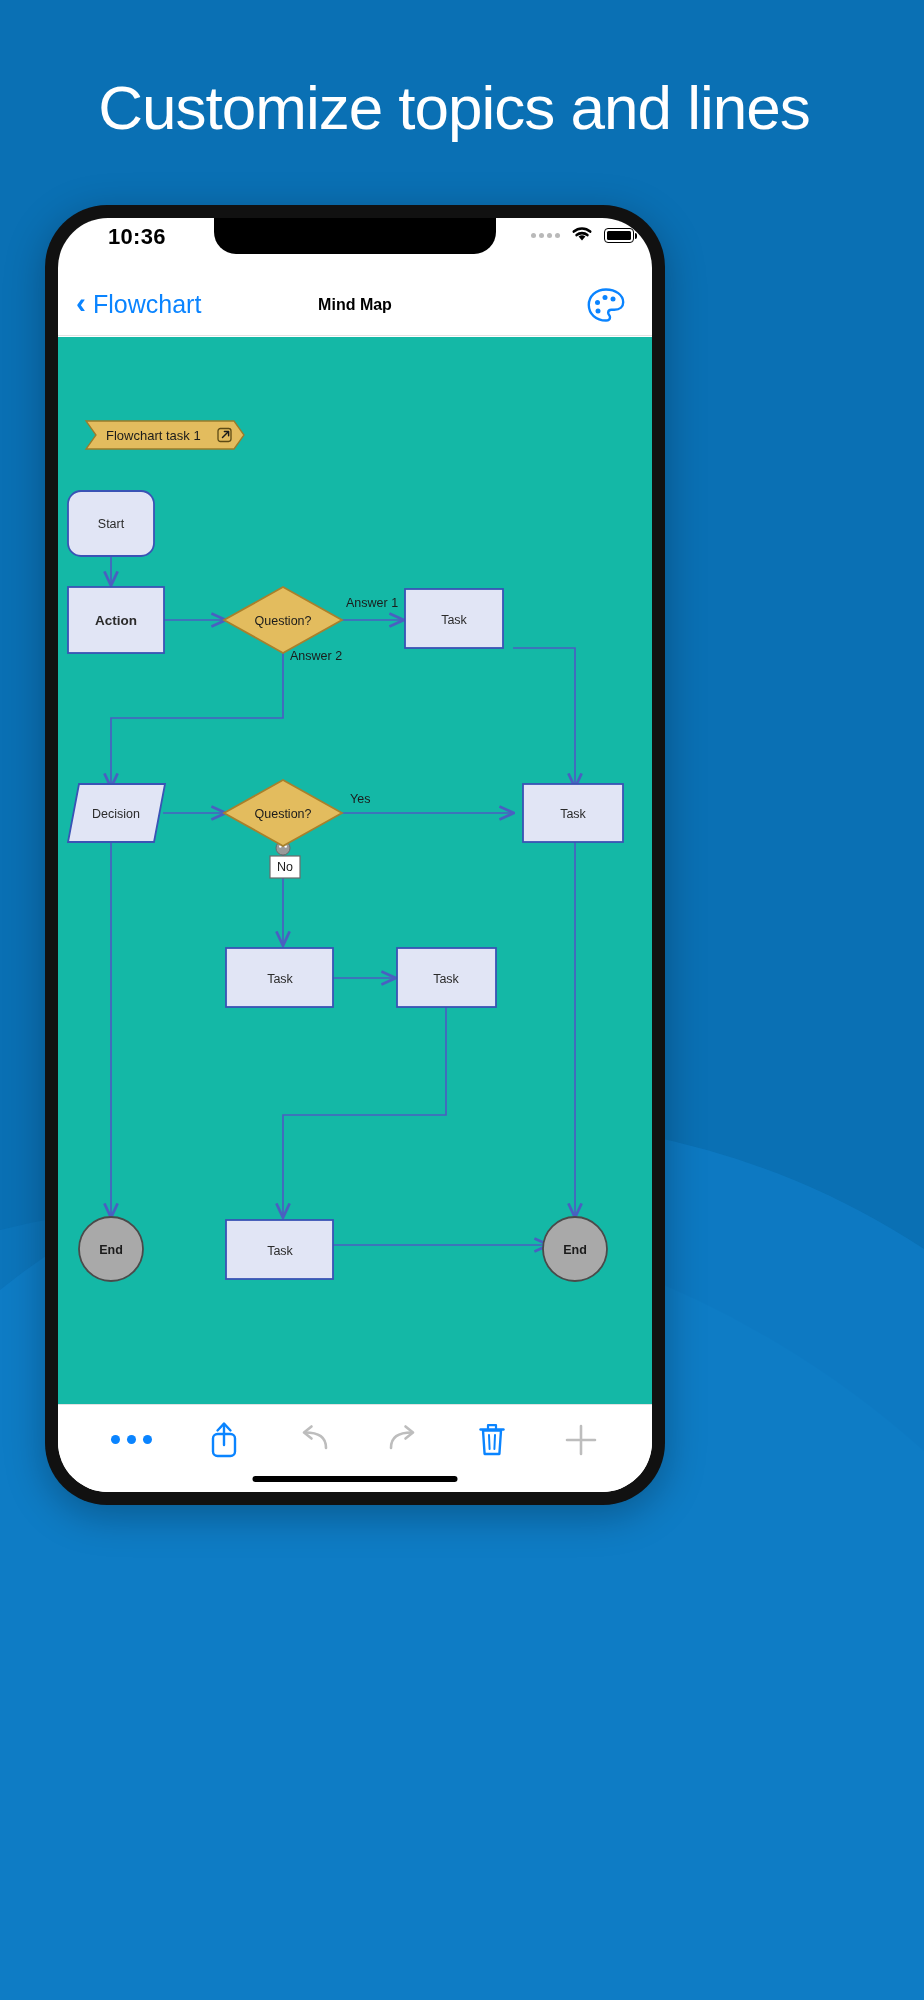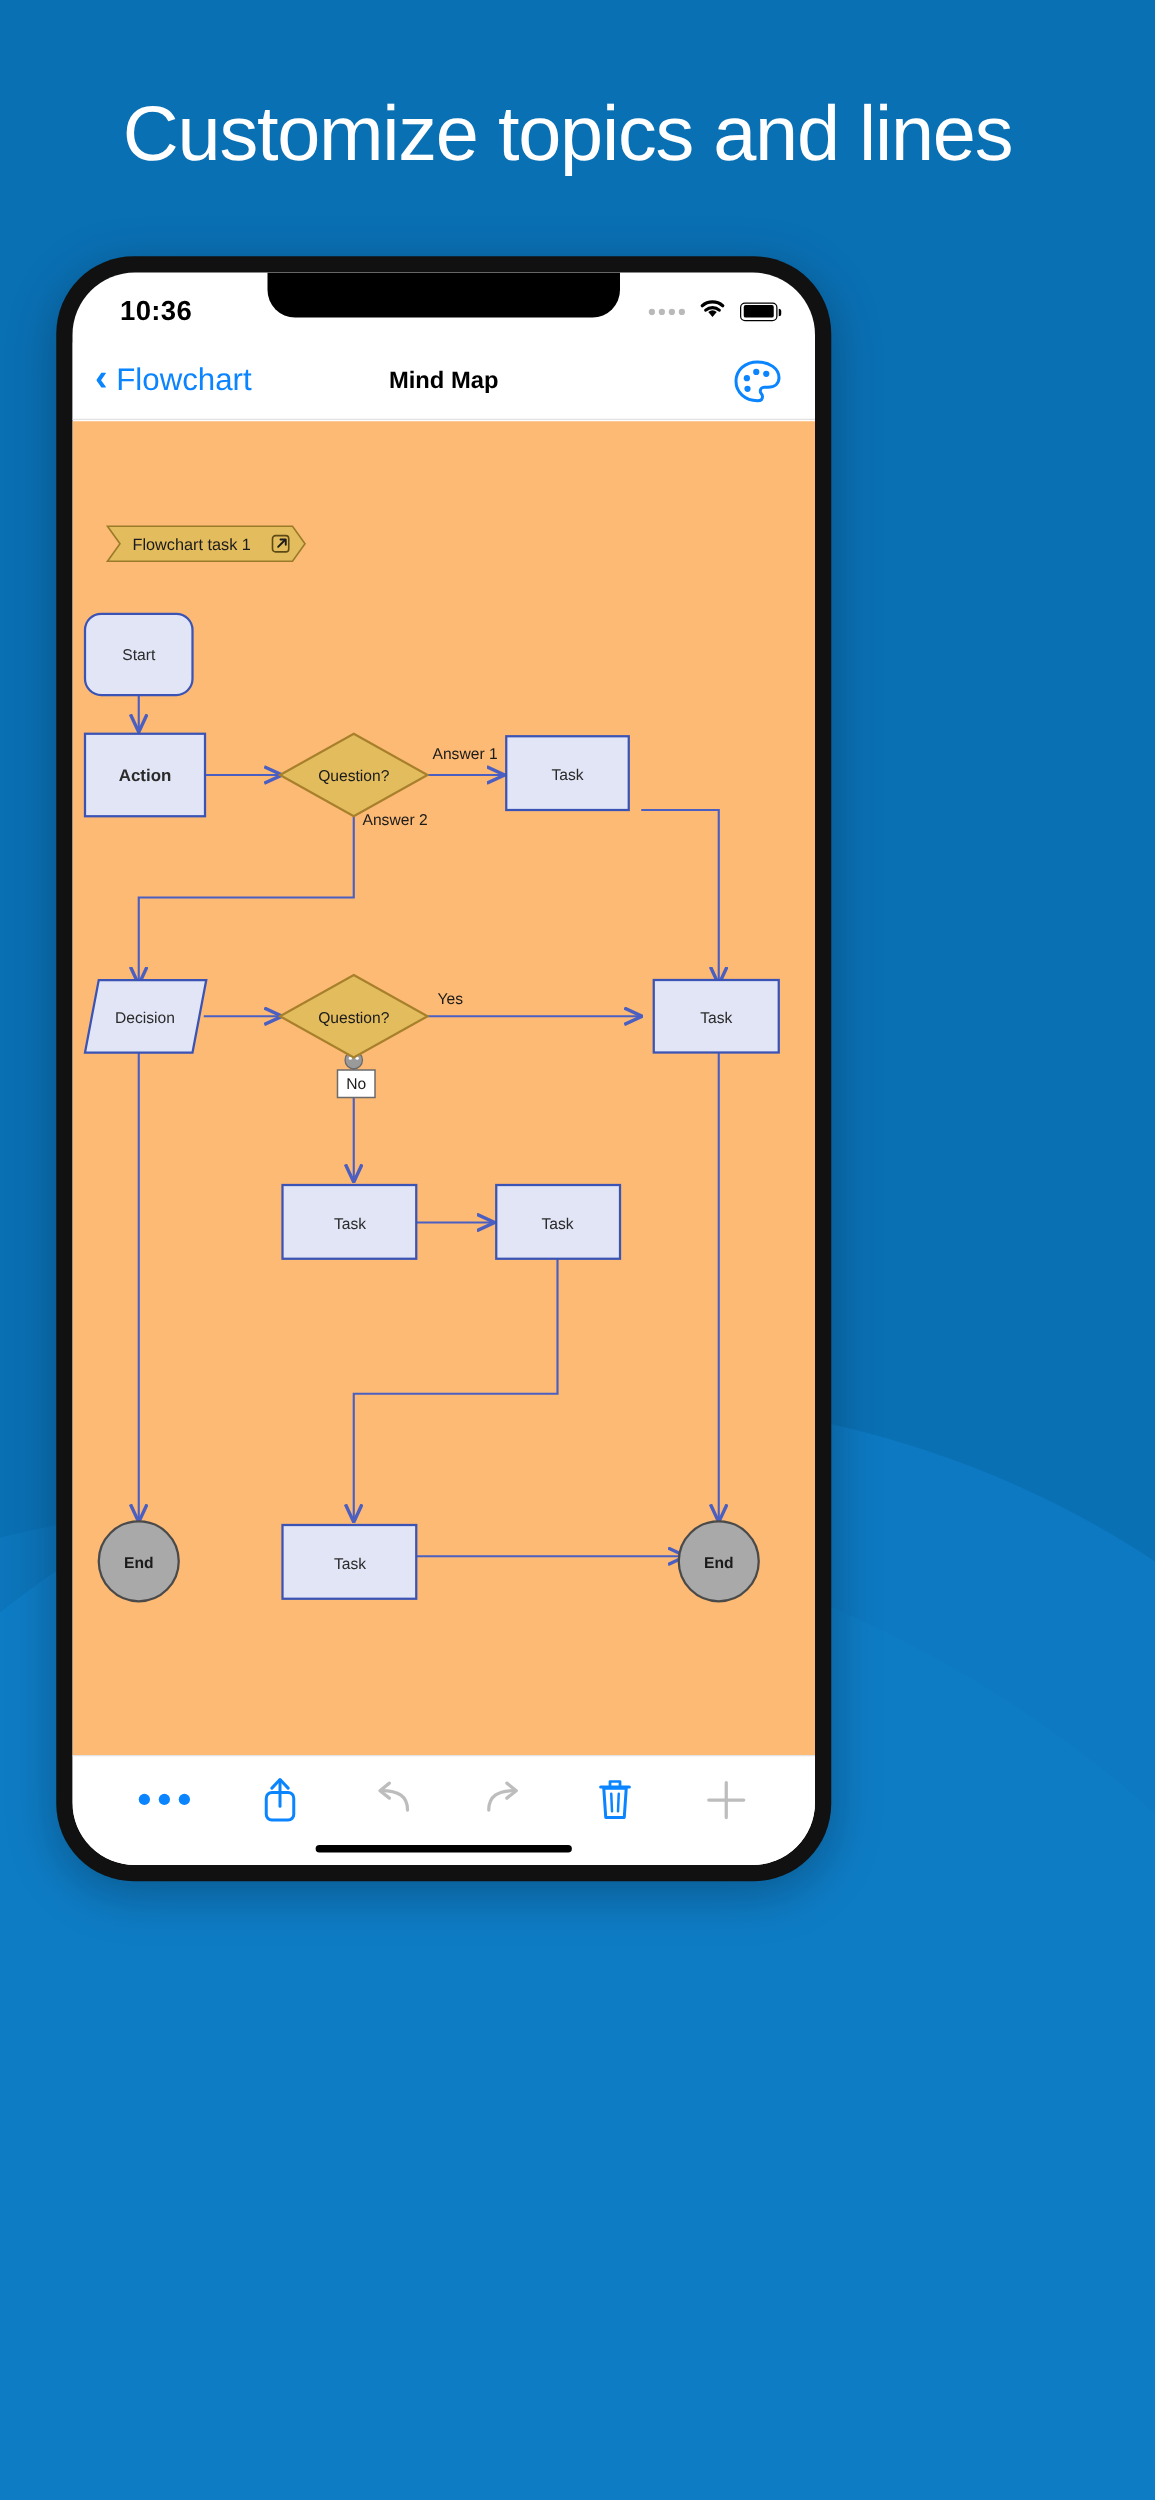--- a/index.html
+++ b/index.html
@@ -62,23 +62,23 @@
     transform: translateX(-50%);
     width: 282px; height: 36px;
     background: #000000;
     border-bottom-left-radius: 22px;
     border-bottom-right-radius: 22px;
     z-index: 5;
   }
 
   
   .statusbar {
-    position: absolute; top: 0; left: 0;
+    position: absolute; top: 0; left: 12px;
     width: 100%; height: 56px;
-    display: flex; align-items: center;
+    display: flex; align-items: flex-start;
     justify-content: space-between;
     padding: 6px 30px 0 38px;
     z-index: 6;
   }
   .status-time {
     font-size: 22px; font-weight: bold; color: #000;
     letter-spacing: .3px;
   }
   .status-right { display: flex; align-items: center; gap: 9px; }
   .sig-dots { display: flex; gap: 3px; align-items: flex-end; }
@@ -112,33 +112,33 @@
     color: #0a84ff; font-size: 25px;
     cursor: pointer;
   }
   .nav-back .chev {
     font-size: 30px; font-weight: 700; line-height: 1;
     margin-top: -3px;
   }
   .nav-title {
     position: absolute; left: 0; width: 100%;
     text-align: center;
-    font-size: 19px; font-weight: bold; color: #000;
+    font-size: 16px; font-weight: bold; color: #000;
     pointer-events: none;
   }
   .nav-palette {
     margin-left: auto; z-index: 2; cursor: pointer;
     line-height: 0;
   }
 
   
   .canvas {
     position: absolute;
     top: 119px; left: 0; right: 0; bottom: 88px;
-    background: #fdba74;
+    background: #14b8a6;
     overflow: hidden;
   }
   .canvas svg { display: block; }
 
   
   .toolbar {
     position: absolute; bottom: 0; left: 0;
     width: 100%; height: 88px;
     border-top: 1px solid #e2e2e2;
     display: flex; align-items: center;

